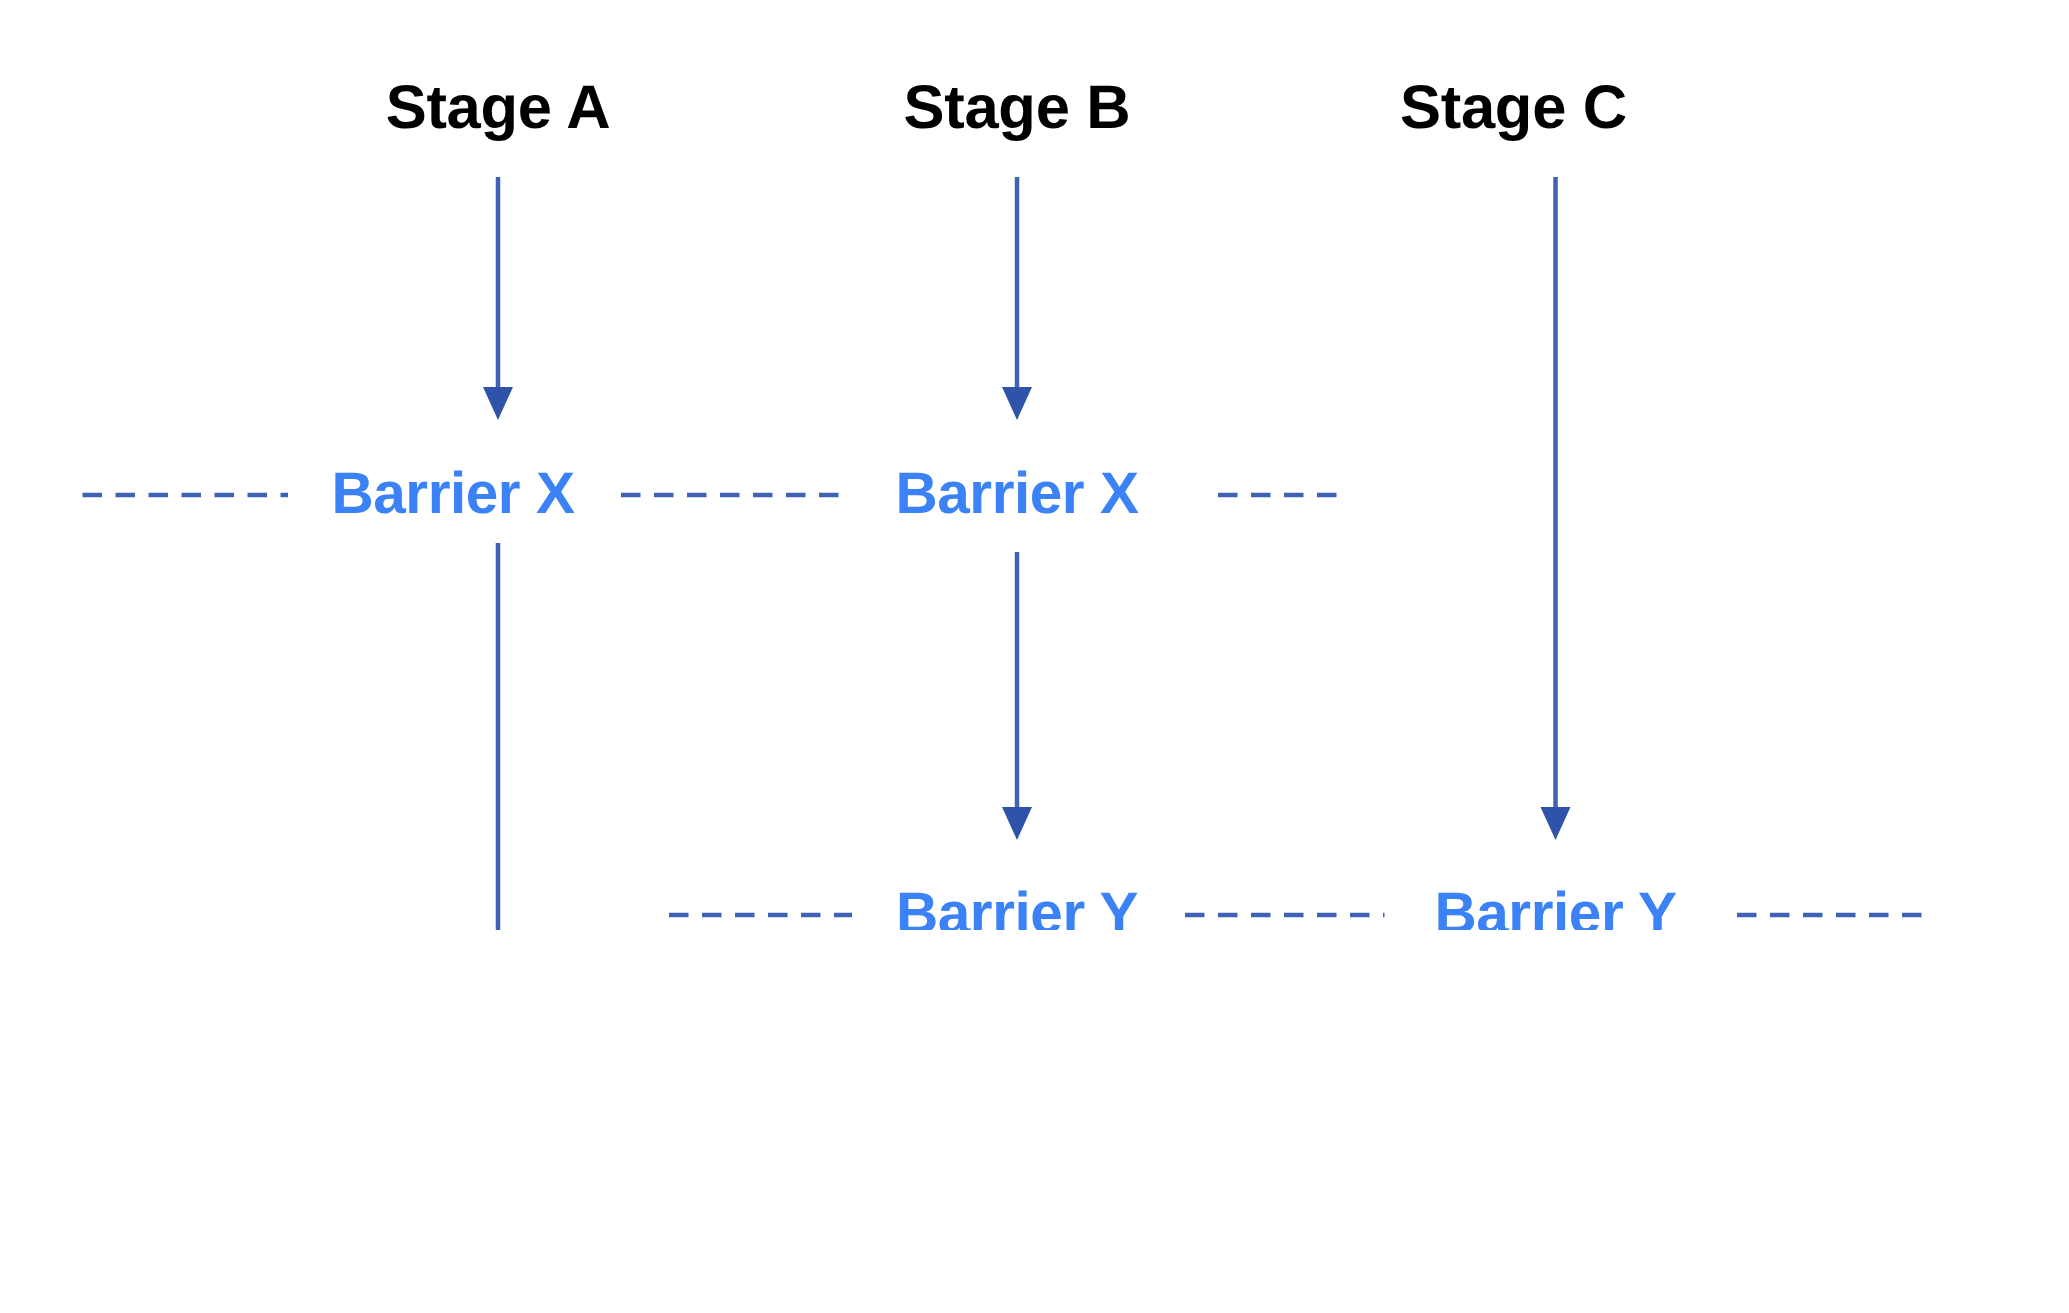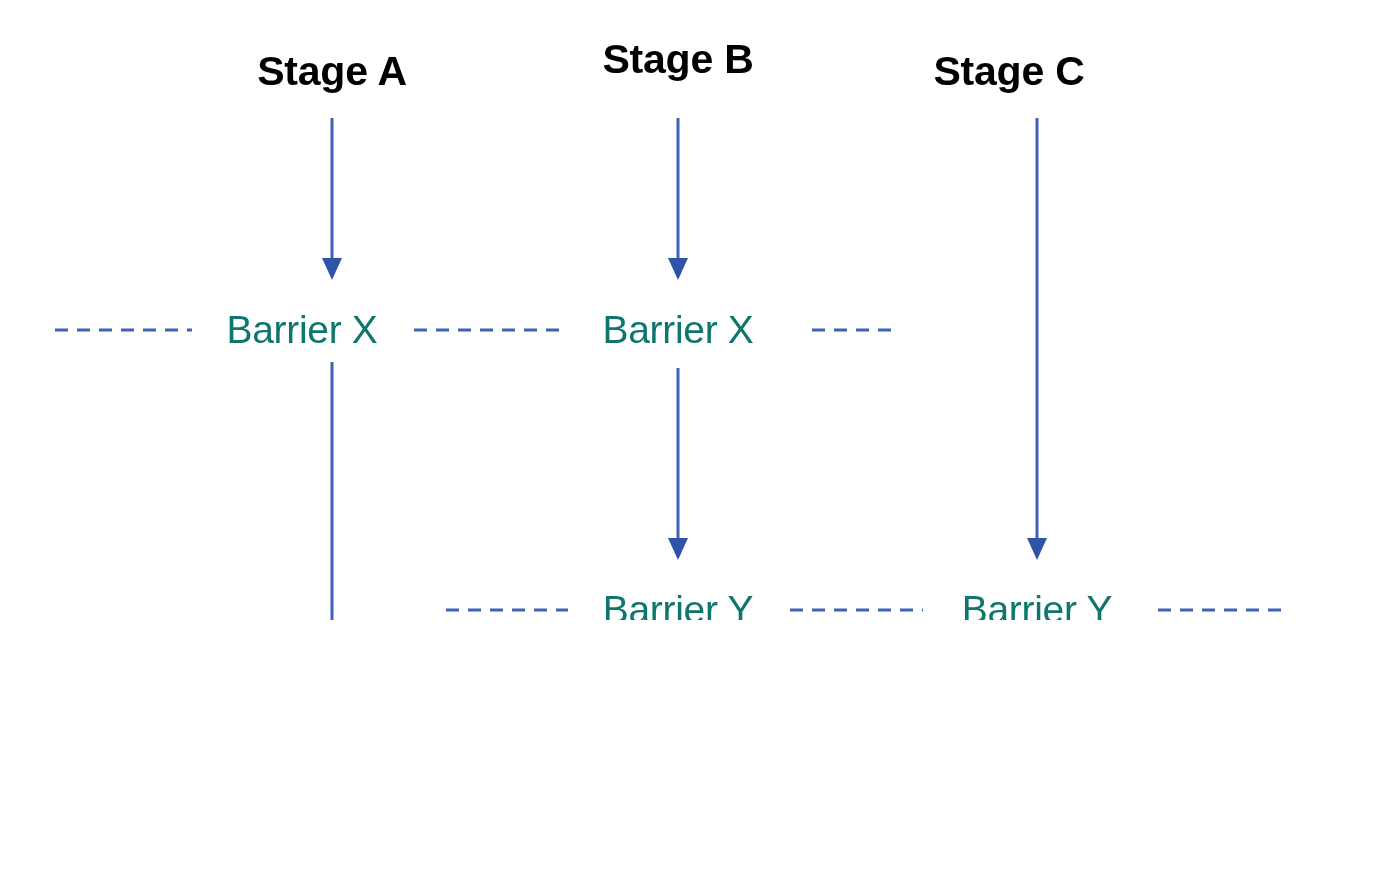--- a/index.html
+++ b/index.html
@@ -21,23 +21,23 @@
     font-weight: bold;
     font-size: 41px;
     color: #000000;
     white-space: nowrap;
     transform: translateX(-50%);
     letter-spacing: -0.2px;
   }
   .barrier-label {
     position: absolute;
     font-family: "Liberation Sans", sans-serif;
-    font-weight: normal;
+    font-weight: bold;
     font-size: 39px;
-    color: #0f766e;
+    color: #3b82f6;
     white-space: nowrap;
     transform: translate(-50%, -50%);
     letter-spacing: -0.3px;
     background: #ffffff;
     padding: 0 9px;
   }
   .arrow-svg {
     position: absolute;
     left: 0;
     top: 0;
@@ -93,21 +93,21 @@
       <line x1="55" y1="330" x2="192" y2="330" stroke="#3F62B5" stroke-width="3" stroke-dasharray="13 9" stroke-linecap="butt"></line>
       <line x1="414" y1="330" x2="566" y2="330" stroke="#3F62B5" stroke-width="3" stroke-dasharray="13 9" stroke-linecap="butt"></line>
       <line x1="812" y1="330" x2="893" y2="330" stroke="#3F62B5" stroke-width="3" stroke-dasharray="13 9" stroke-linecap="butt"></line>
       <line x1="446" y1="610" x2="568" y2="610" stroke="#3F62B5" stroke-width="3" stroke-dasharray="13 9" stroke-linecap="butt"></line>
       <line x1="790" y1="610" x2="923" y2="610" stroke="#3F62B5" stroke-width="3" stroke-dasharray="13 9" stroke-linecap="butt"></line>
       <line x1="1158" y1="610" x2="1287" y2="610" stroke="#3F62B5" stroke-width="3" stroke-dasharray="13 9" stroke-linecap="butt"></line>
     </svg>
 
   <div id="stage-labels">
       <div class="stage-label" style="left: 332px; top: 48px;">Stage A</div>
-      <div class="stage-label" style="left: 678px; top: 36px; text-align: right;">Stage B</div>
+      <div class="stage-label" style="left: 678px; top: 48px; text-align: right;">Stage B</div>
       <div class="stage-label" style="left: 1009px; top: 48px;">Stage C</div>
     </div>
   <div id="barrier-labels">
       <div class="barrier-label" style="left: 302px; top: 330px;">Barrier X</div>
       <div class="barrier-label" style="left: 678px; top: 330px;">Barrier X</div>
       <div class="barrier-label" style="left: 678px; top: 610px;">Barrier Y</div>
       <div class="barrier-label" style="left: 1037px; top: 610px;">Barrier Y</div>
     </div>
 
 </div>

